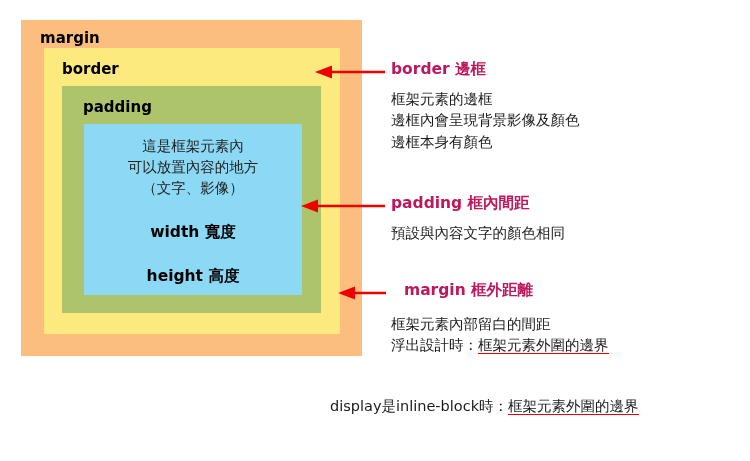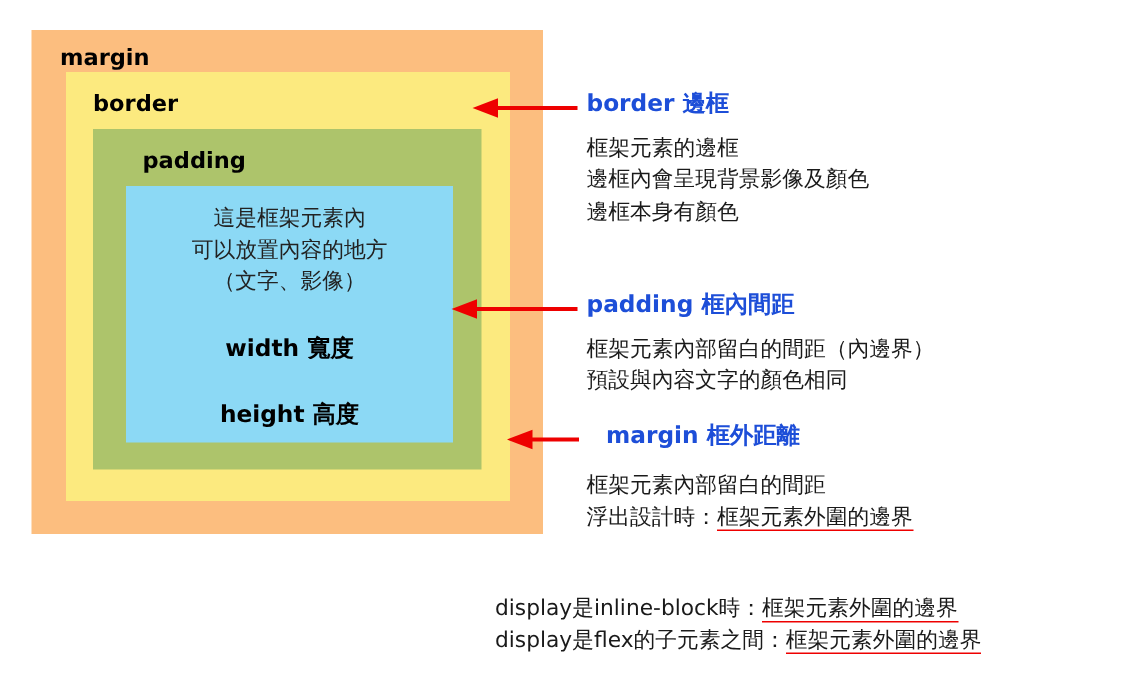--- a/index.html
+++ b/index.html
@@ -53,21 +53,21 @@
   .layer-label {
     position: absolute;
     font-weight: bold;
     font-size: 15px;
     color: #000000;
     line-height: 1;
     white-space: nowrap;
   }
   #margin-label  { left: 19px;  top: 11px; }
   #border-label  { left: 41px;  top: 42px; }
-  #padding-label { left: 62px;  top: 80px; margin-left: 12px; }
+  #padding-label { left: 62px;  top: 80px; }
 
   #content-text {
     position: absolute;
     left: 63px;
     top: 116px;
     width: 218px;
     text-align: center;
     font-size: 14.5px;
     color: #222222;
     line-height: 1.45;
@@ -89,21 +89,21 @@
   }
   .arrow svg { display: block; }
 
   #arrow-border  { left: 314px; top: 65px;  }
   #arrow-padding { left: 300px; top: 199px; }
   #arrow-margin  { left: 337px; top: 286px; }
 
   
   .ann-heading {
     position: absolute;
-    color: #1d4ed8;
+    color: #be185d;
     font-weight: bold;
     font-size: 15.5px;
     white-space: nowrap;
     line-height: 1;
   }
   .ann-body {
     position: absolute;
     color: #1a1a1a;
     font-size: 14.5px;
     line-height: 1.48;
@@ -177,33 +177,29 @@
 
 <div class="ann-body" id="ann-border-body">
   <span class="row">框架元素的邊框</span>
   <span class="row">邊框內會呈現背景影像及顏色</span>
   <span class="row">邊框本身有顏色</span>
 </div>
 
 <div class="ann-heading" id="ann-padding-heading">padding 框內間距</div>
 
 <div class="ann-body" id="ann-padding-body">
-  <span class="row">框架元素內部留白的間距（內邊界）</span>
   <span class="row">預設與內容文字的顏色相同</span>
 </div>
 
 <div class="ann-heading" id="ann-margin-heading">margin 框外距離</div>
 
 <div class="ann-body" id="ann-margin-body">
   <span class="row">框架元素內部留白的間距</span>
   <span class="row">
     <span>浮出設計時：</span><span class="u">框架元素外圍的邊界</span>
   </span>
 </div>
 
 <div class="ann-body" id="ann-extra-body">
   <span class="row">
     <span>display是inline-block時：</span><span class="u">框架元素外圍的邊界</span>
   </span>
-  <span class="row">
-    <span>display是flex的子元素之間：</span><span class="u">框架元素外圍的邊界</span>
-  </span>
 </div>
 
 </body></html>

